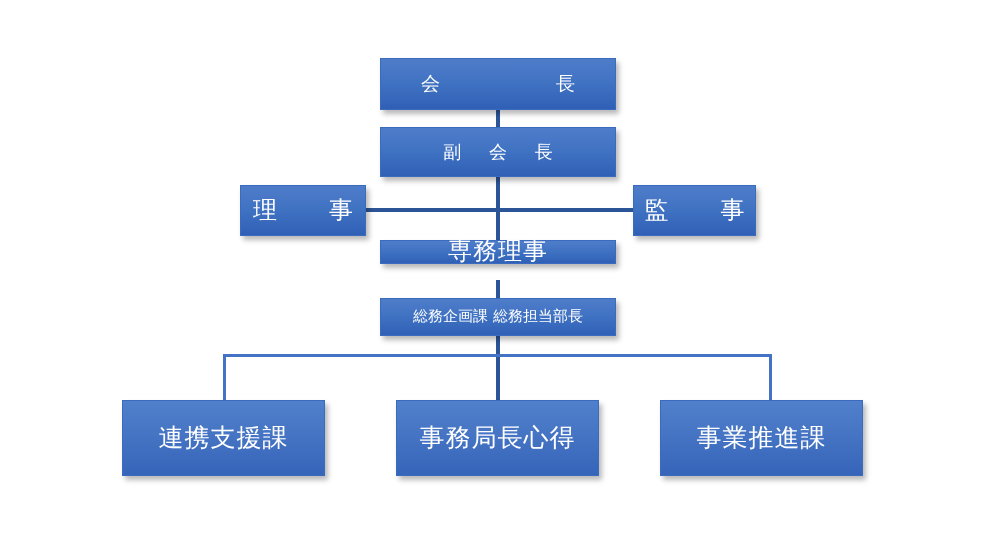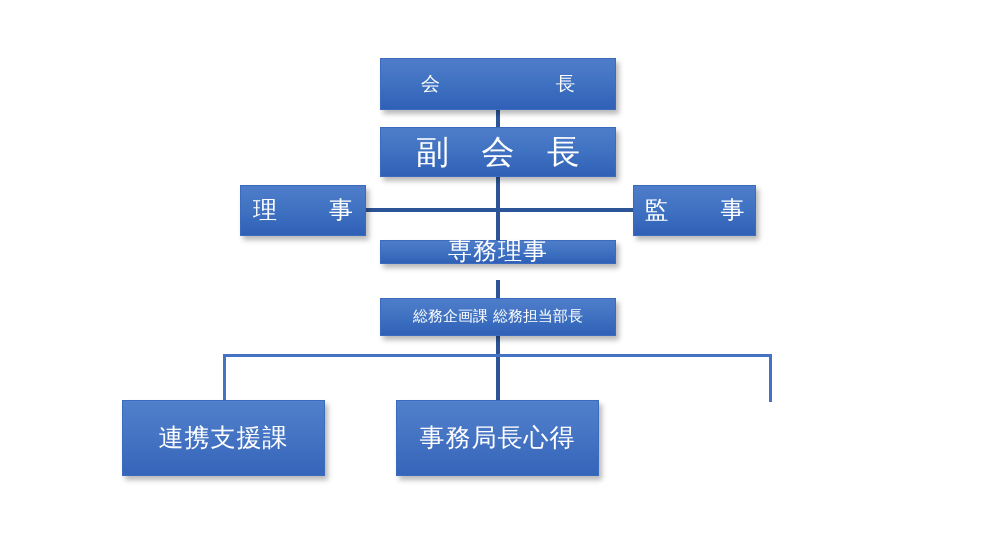--- a/index.html
+++ b/index.html
@@ -38,21 +38,21 @@
     background: linear-gradient(180deg, #5080cb 0%, #4473c3 50%, #3664b9 100%);
   }
 
   
   .node-chairman {
     left: 380px; top: 58px; width: 236px; height: 52px;
     font-size: 19px; letter-spacing: 26px; text-indent: 26px;
   }
   .node-vice-chairman {
     left: 380px; top: 127px; width: 236px; height: 50px;
-    font-size: 33px; letter-spacing: 11px; text-indent: 11px;
+    font-size: 18px; letter-spacing: 11px; text-indent: 11px;
   }
   .node-director {
     left: 240px; top: 185px; width: 126px; height: 51px;
     font-size: 24px; letter-spacing: 14px; text-indent: 14px;
   }
   .node-auditor {
     left: 633px; top: 185px; width: 123px; height: 51px;
     font-size: 24px; letter-spacing: 14px; text-indent: 14px;
   }
   .node-exec-director {
@@ -130,14 +130,15 @@
   <div class="node node-director">理　事</div>
 
   <div class="node node-exec-director">専務理事</div>
 
   <div class="node node-secretary">総務企画課 総務担当部長</div>
 
   <div class="node flat node-div node-div-1">連携支援課</div>
 
   <div class="node flat node-div node-div-2">事務局長心得</div>
 
+  <div class="node flat node-div node-div-3">事業推進課</div>
 
 </div>
 
 </body></html>

